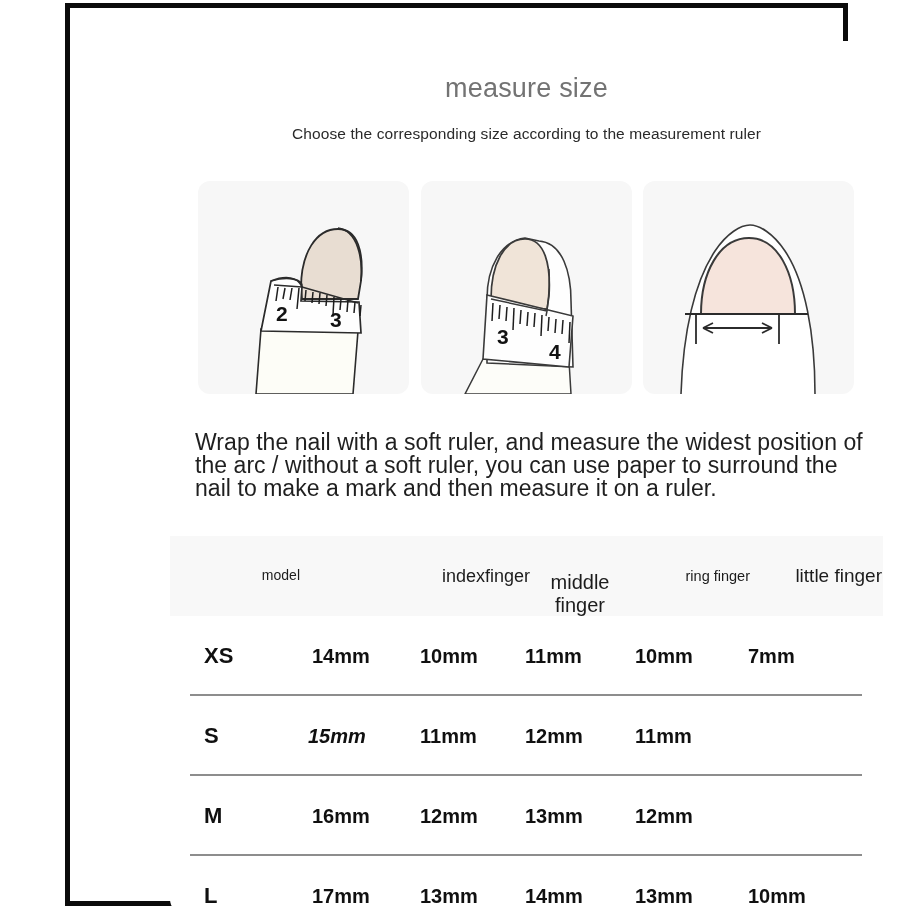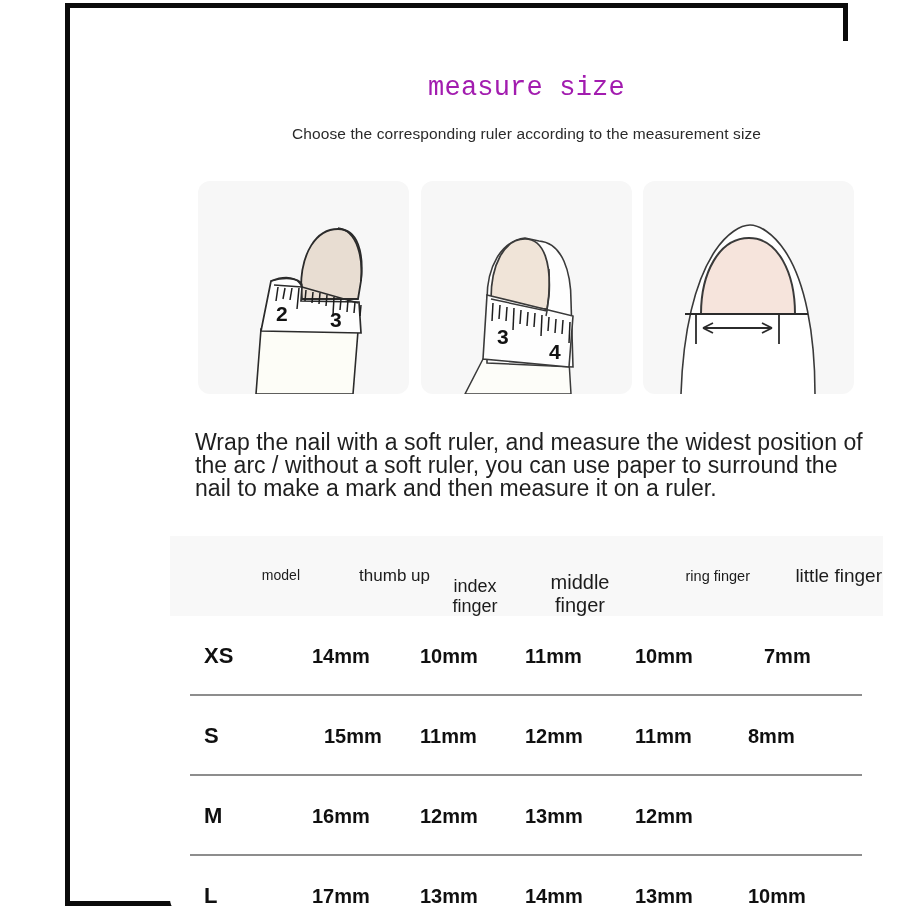--- a/index.html
+++ b/index.html
@@ -41,23 +41,22 @@
   }
 
   
   #page-title {
     position: absolute;
     left: 0;
     top: 32px;
     width: 713px;
     text-align: center;
     font-size: 27px;
-    color: #a21caf;
+    color: #737373;
     letter-spacing: .2px;
-    font-family: Liberation Mono, monospace;
   }
   #page-subtitle {
     position: absolute;
     left: 0;
     top: 84px;
     width: 713px;
     text-align: center;
     font-size: 15.5px;
     color: #2a2a2a;
     letter-spacing: .1px;
@@ -142,21 +141,21 @@
   }
   .cell.model-cell { font-size: 22px; }
 </style>
 </head>
 <body>
 
 <div id="frame">
   <div id="card">
 
     <div id="page-title">measure size</div>
-    <div id="page-subtitle">Choose the corresponding ruler according to the measurement size</div>
+    <div id="page-subtitle">Choose the corresponding size according to the measurement ruler</div>
 
     <div class="panel" id="panel-1">
       <svg viewBox="0 0 211 213" xmlns="http://www.w3.org/2000/svg">
         <g>
 
           <path d="M63 148 L58 213 L155 213 L160 150 Z" fill="#fdfdf7" stroke="#2b2b2b" stroke-width="1.6"></path>
 
           <path d="M103 107 C103 72 118 48 140 48 C160 48 166 72 163 100 L160 118 L104 118 Z" fill="#e8ddd2" stroke="#2b2b2b" stroke-width="1.8"></path>
 
           <path d="M163 100 C165 78 160 50 140 47" fill="none" stroke="#2b2b2b" stroke-width="1.7"></path>
@@ -247,24 +246,21 @@
     </div>
 
     <div id="instructions">Wrap the nail with a soft ruler, and measure the widest position of the arc / without a soft ruler, you can use paper to surround the nail to make a mark and then measure it on a ruler.</div>
 
     <div id="size-table">
 
       <div id="table-header">
         <div class="hcell" style="left:18px;width:112px;font-size:14px;">
           <span>model</span>
         </div>
-        <div class="hcell" style="left:130px;width:130px;font-size:17px;">
-          <span>thumb up</span>
-        </div>
-        <div class="hcell" style="left:250px;width:110px;font-size:18px;flex-direction:column;">
+        <div class="hcell" style="left:250px;width:110px;font-size:18px;flex-direction:row;">
           <span>index</span>
           <span>finger</span>
         </div>
         <div class="hcell" style="left:350px;width:120px;font-size:20px;flex-direction:column;">
           <span>middle</span>
           <span>finger</span>
         </div>
         <div class="hcell" style="left:572px;width:140px;font-size:19px;">
           <span>little finger</span>
         </div>
@@ -282,44 +278,41 @@
           </div>
         <div class="cell" style="left:250px;">
             <span>10mm</span>
           </div>
         <div class="cell" style="left:355px;">
             <span>11mm</span>
           </div>
         <div class="cell" style="left:465px;">
             <span>10mm</span>
           </div>
-        <div class="cell" style="left:578px;margin-left:16px;">
+        <div class="cell" style="left:578px;">
             <span>7mm</span>
           </div>
         <div class="row-divider"></div>
       </div>
 
       <div class="row" style="top:160px;">
         <div class="cell model-cell" style="left:34px;">
             <span>S</span>
           </div>
-        <div class="cell" style="left:154px;">
+        <div class="cell" style="left:138px;font-style:italic;">
             <span>15mm</span>
           </div>
         <div class="cell" style="left:250px;">
             <span>11mm</span>
           </div>
         <div class="cell" style="left:355px;">
             <span>12mm</span>
           </div>
         <div class="cell" style="left:465px;">
             <span>11mm</span>
-          </div>
-        <div class="cell" style="left:578px;">
-            <span>8mm</span>
           </div>
         <div class="row-divider"></div>
       </div>
 
       <div class="row" style="top:240px;">
         <div class="cell model-cell" style="left:34px;">
             <span>M</span>
           </div>
         <div class="cell" style="left:142px;">
             <span>16mm</span>

